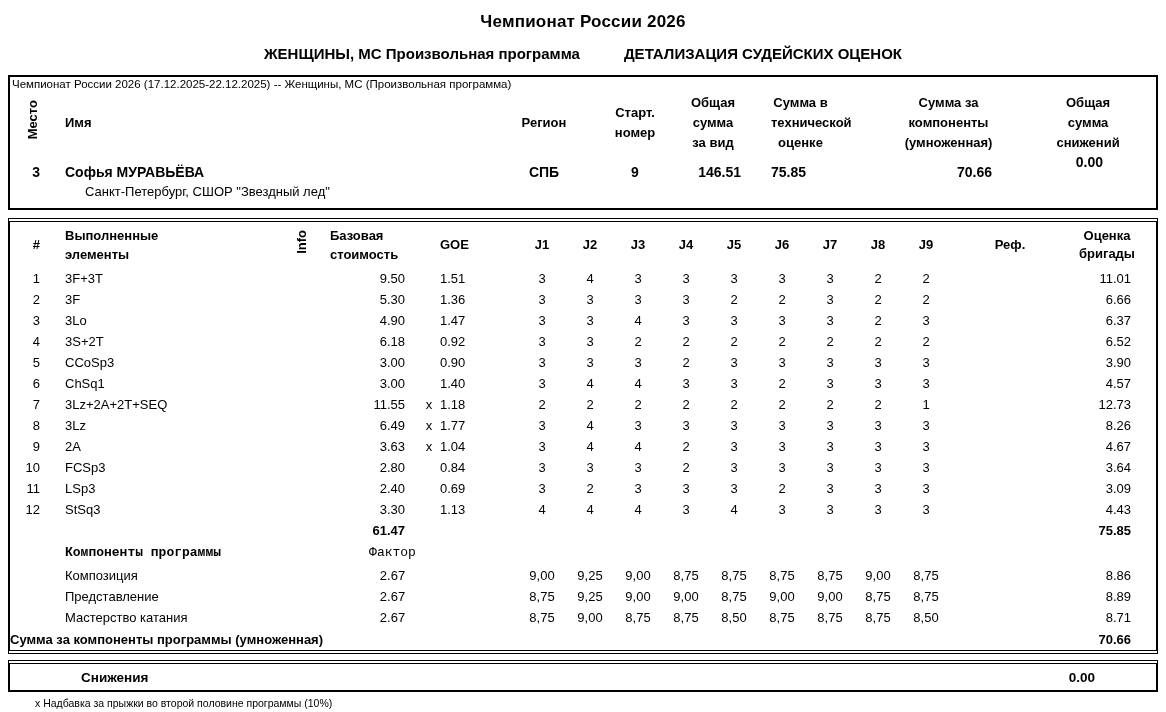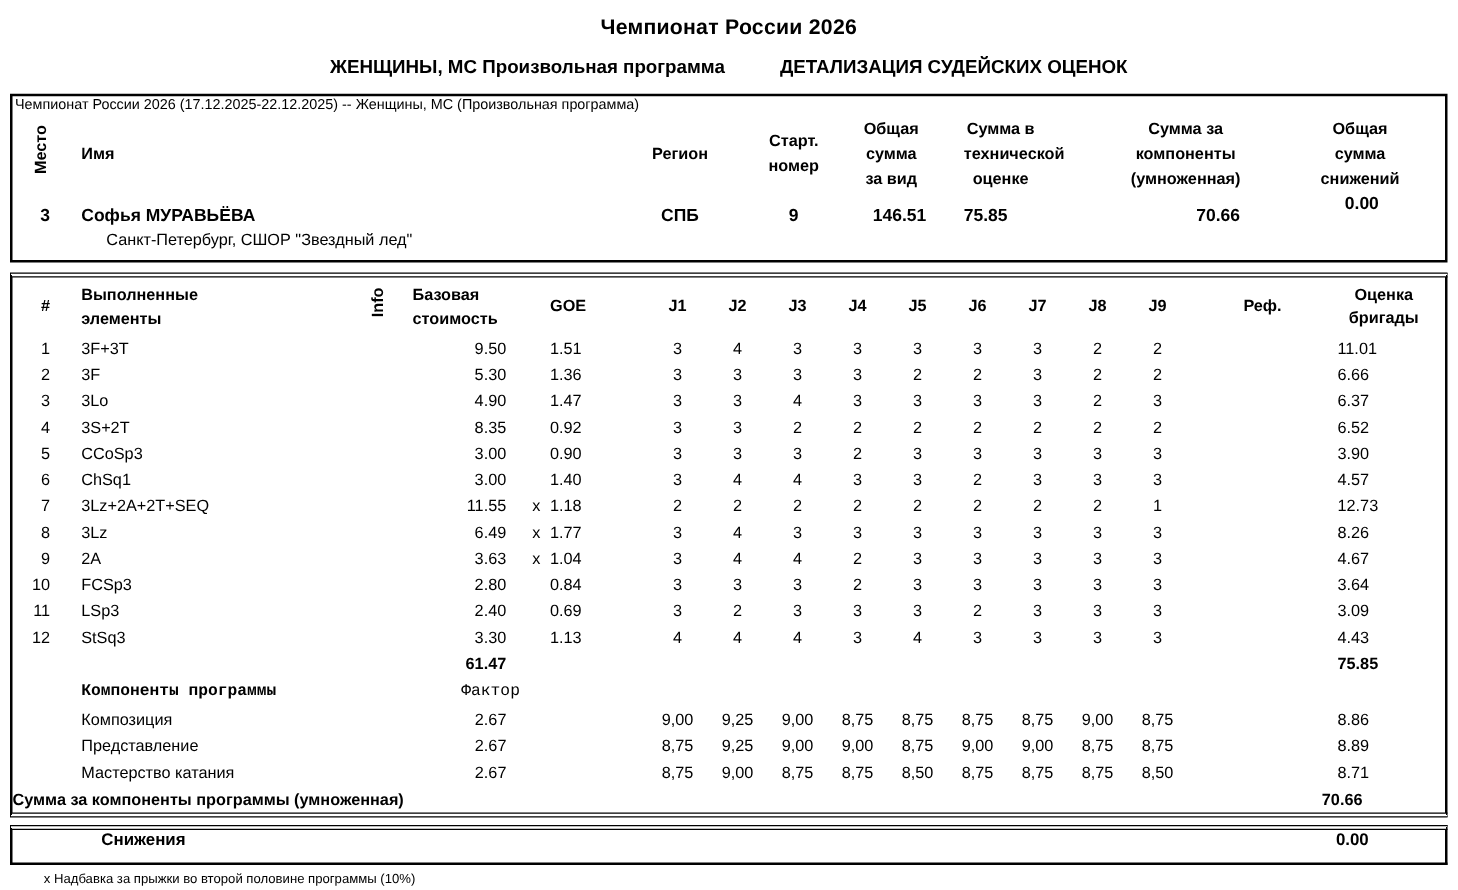--- a/index.html
+++ b/index.html
@@ -8,21 +8,21 @@
     width:1166px; height:712px;
     background:#ffffff; color:#000;
     font-family:"Liberation Sans","DejaVu Sans",sans-serif;
     overflow:hidden;
   }
   .doc-title { text-align:center; font-weight:bold; font-size:17px; padding-top:12px; letter-spacing:.2px; }
   .doc-subtitle { display:flex; justify-content:center; gap:44px; font-weight:bold; font-size:15px; margin-top:13px; }
   .box { margin:0 8px; border:2px solid #000; background:#fff; }
   .box.summary-box { margin-top:13px; }
   .box.detail-box { margin-top:8px; border-top:4px double #000; border-bottom:4px double #000; }
-  .box.deductions-box { margin-top:6px; border-top:4px double #000; height:32px; display:flex; justify-content:space-between; }
+  .box.deductions-box { margin-top:6px; border-top:4px double #000; height:32px; display:flex; align-items:center; justify-content:space-between; }
 
   table { width:100%; border-collapse:collapse; table-layout:fixed; }
   td, th { padding:0; font-size:13px; font-weight:normal; text-align:left; white-space:nowrap; vertical-align:middle; overflow:visible; }
   th { font-weight:bold; }
   .prewrap { white-space:pre-line; }
 
   
   .event-line td { font-size:11.5px; height:15px; vertical-align:top; padding-left:2px; padding-top:1px; }
   .sum-head th { height:62px; line-height:1.55; }
   .sum-head .h-name { padding-left:9px; }
@@ -53,21 +53,21 @@
   .det-head .h-ref { text-align:center; }
   .det-head .h-panel { text-align:center; padding-right:12px; line-height:1.35; }
   td.num { text-align:right; padding-right:12px; }
   td.el-name { padding-left:13px; }
   td.info-cell { text-align:center; }
   td.base { text-align:right; padding-right:13px; }
   td.xmark { text-align:center; }
   td.goe { text-align:right; padding-right:55px; }
   td.jscore { text-align:center; }
   td.ref-cell { text-align:center; }
-  td.panel { text-align:right; padding-right:66px; }
+  td.panel { text-align:right; padding-right:25px; }
   #elements-body tr td { height:21px; }
   .totals-row td { height:20px; font-weight:bold; }
   .comp-head-row td { height:25px;font-family:Liberation Mono, monospace; }
   .comp-title { font-weight:bold; padding-left:55px; }
   .comp-factor { text-align:center; padding-right:55px; }
   .comp-name { padding-left:55px; }
   #components-body tr td { height:21px; }
   .sum-row td { height:22px; font-weight:bold; }
   .sum-row .sum-label { }
 
@@ -239,21 +239,21 @@
           <td class="jscore">3</td>
           <td class="jscore">2</td>
           <td class="jscore">3</td>
           <td class="ref-cell"></td>
           <td class="panel">6.37</td>
         </tr>
         <tr>
           <td class="num">4</td>
           <td class="el-name">3S+2T</td>
           <td class="info-cell"></td>
-          <td class="base">8.35</td>
+          <td class="base">6.18</td>
           <td class="xmark"></td>
           <td class="goe">0.92</td>
           <td class="jscore">3</td>
           <td class="jscore">3</td>
           <td class="jscore">2</td>
           <td class="jscore">2</td>
           <td class="jscore">2</td>
           <td class="jscore">2</td>
           <td class="jscore">2</td>
           <td class="jscore">2</td>

